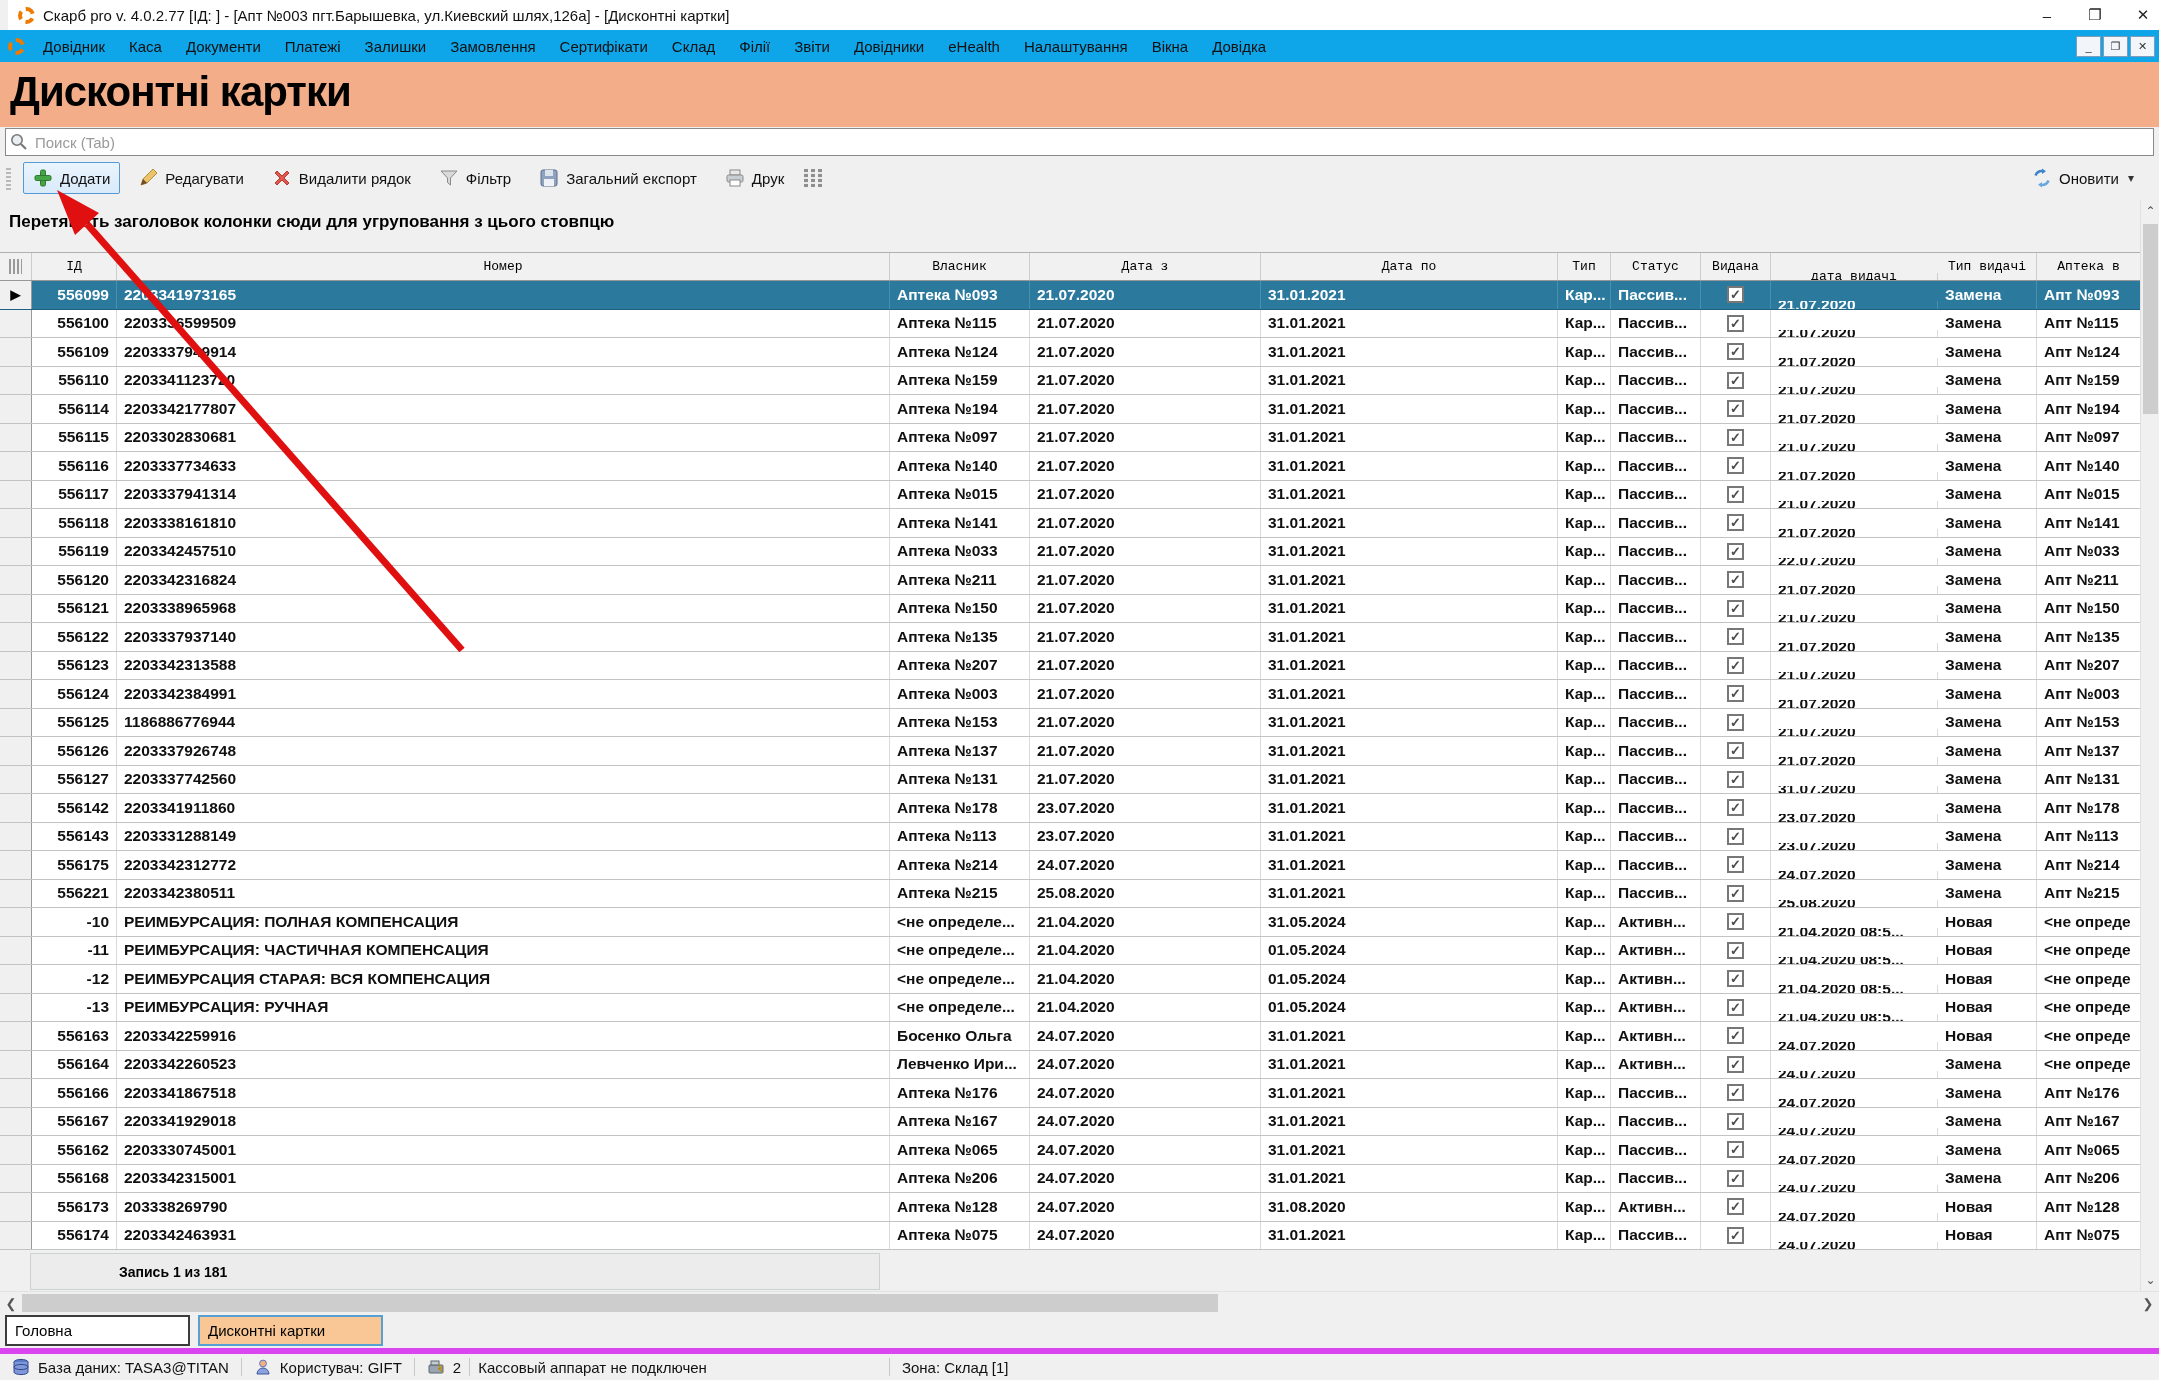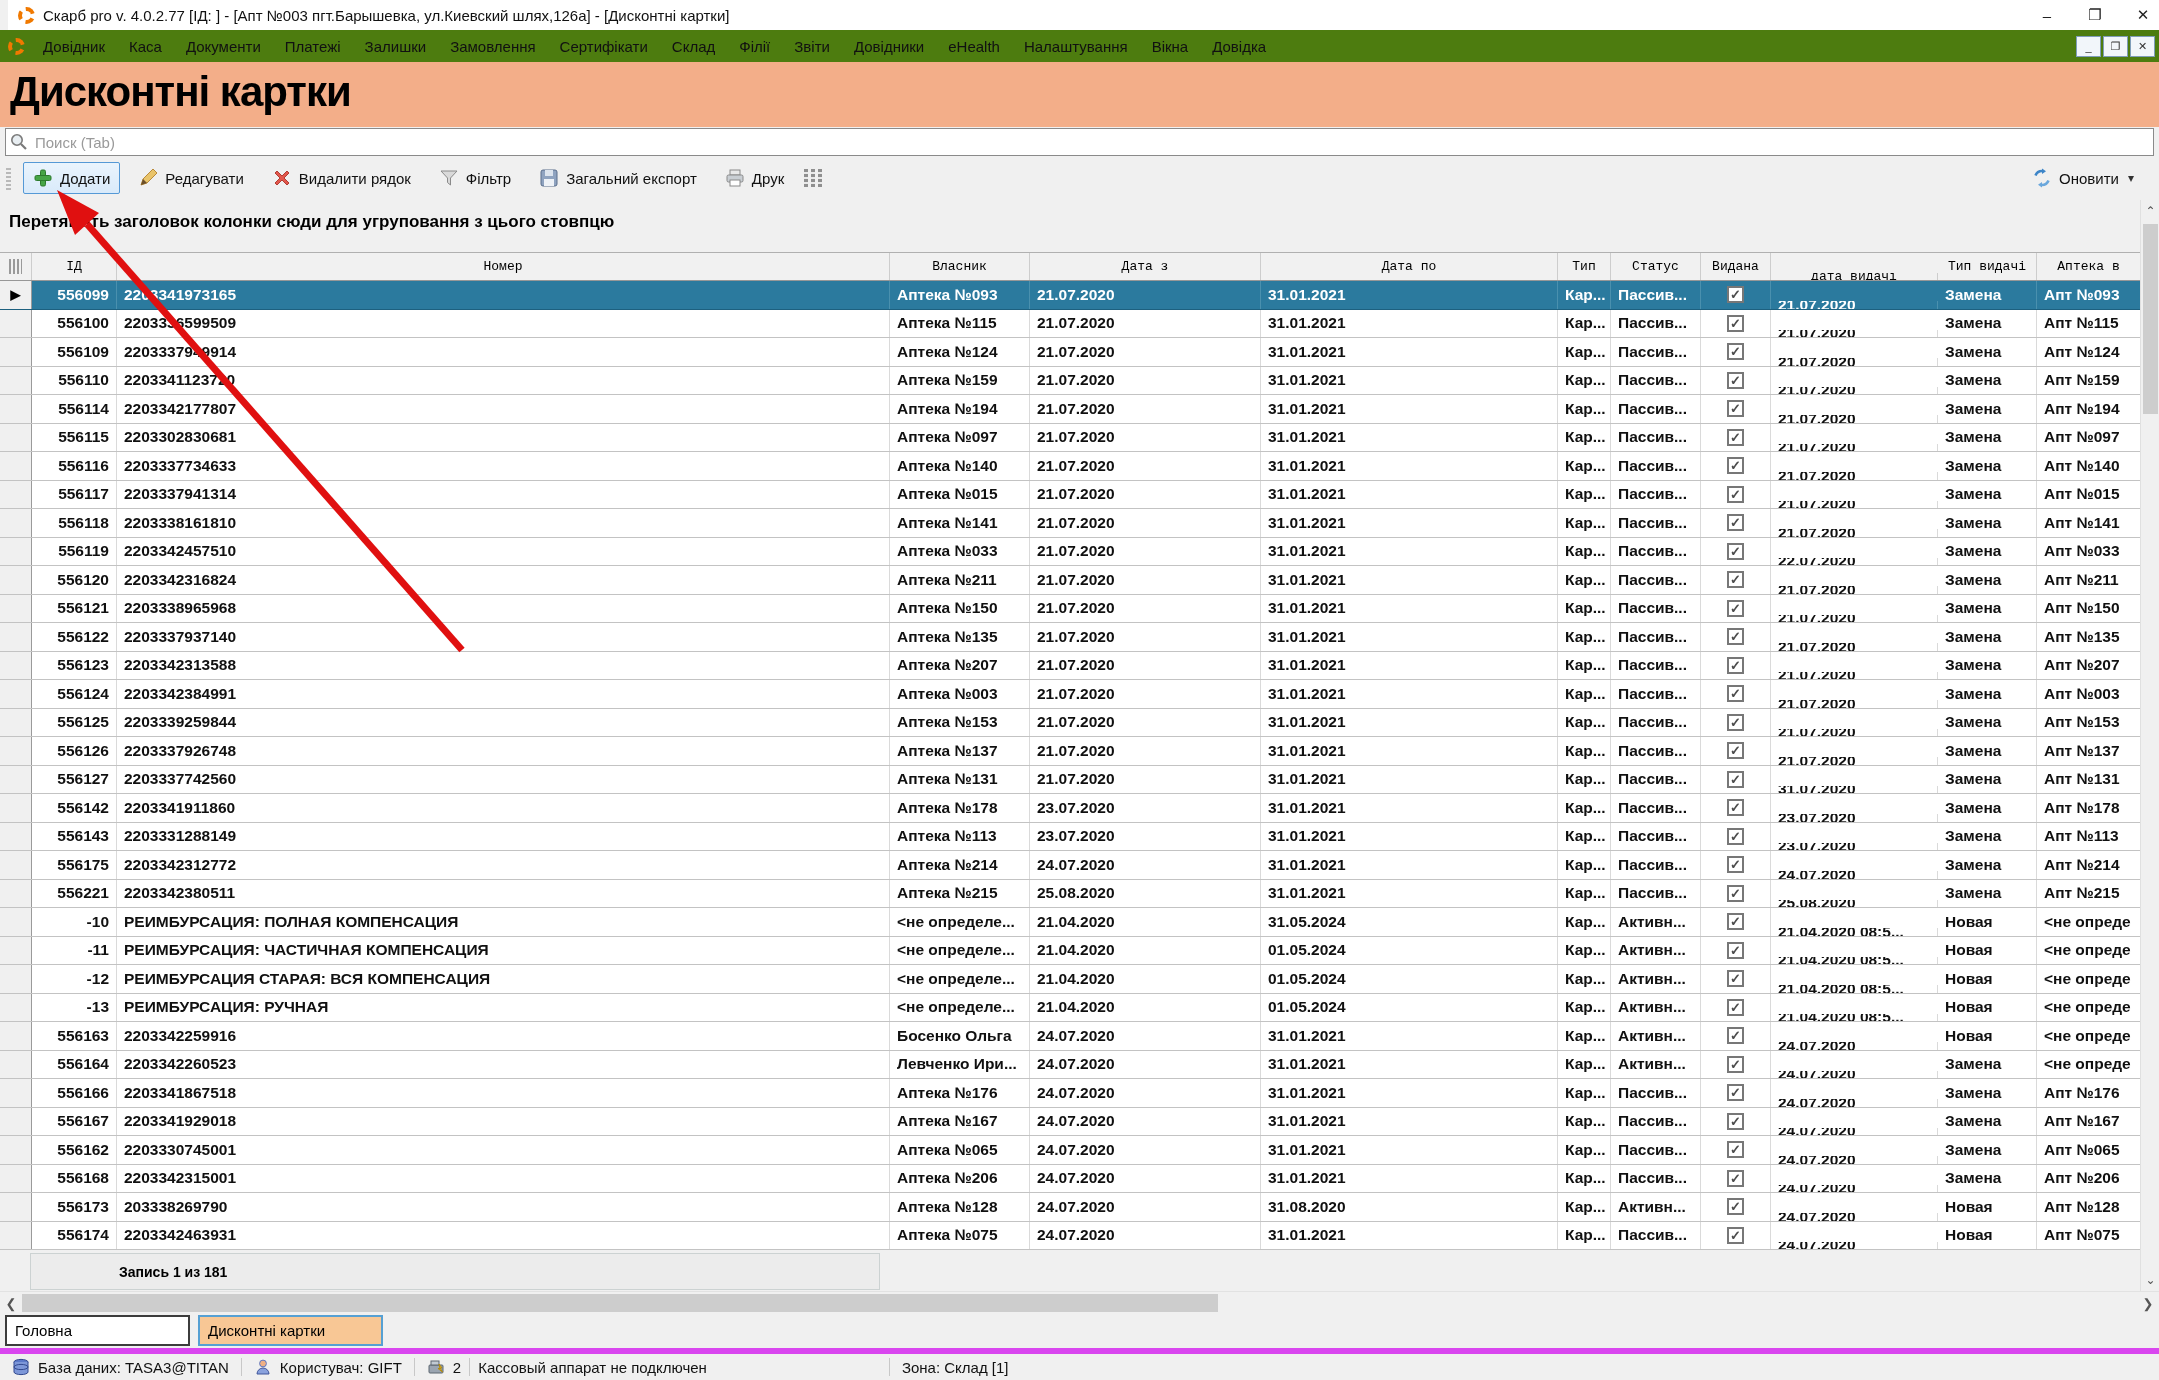--- a/index.html
+++ b/index.html
@@ -7,21 +7,21 @@
     font-family:"Liberation Sans",sans-serif;overflow:hidden;color:#111;}
 
   
   .titlebar{position:absolute;top:0;left:8px;width:2159px;height:30px;background:#ffffff;
     display:flex;align-items:center;padding-left:10px;box-sizing:border-box;font-size:15px;}
   .app-logo{width:17px;height:17px;border:4px dashed #f07900;border-radius:50%;box-sizing:border-box;margin-right:8px;flex:0 0 auto;}
   .win-controls{position:absolute;right:0;top:0;height:30px;display:flex;}
   .win-btn{width:48px;height:30px;display:flex;align-items:center;justify-content:center;font-size:15px;color:#222;}
 
   
-  .menubar{position:absolute;top:30px;left:0;width:2159px;height:32px;background:#4d7c0f;
+  .menubar{position:absolute;top:30px;left:0;width:2159px;height:32px;background:#0ea5e9;
     display:flex;align-items:center;font-size:15px;box-sizing:border-box;padding-left:8px;}
   .menubar .app-logo{margin-right:6px;}
   .menu-item{padding:4px 12px;cursor:default;white-space:nowrap;}
   .mdi-controls{position:absolute;right:4px;top:36px;display:flex;gap:2px;}
   .mdi-btn{width:25px;height:21px;border:1px solid #7f9db9;background:#f2f6fa;display:flex;
     align-items:center;justify-content:center;font-size:11px;color:#333;box-sizing:border-box;}
 
   
   .page-band{position:absolute;top:62px;left:0;width:2159px;height:65px;background:#f3ae89;}
   .page-title{position:absolute;left:10px;top:6px;font-size:42px;font-weight:bold;color:#000;letter-spacing:-1px;}
@@ -484,21 +484,21 @@
         <div class="cell c8 k-issued">
           <span class="checkbox">✓</span>
         </div>
         <div class="cell c9 k-issue-date">21.07.2020</div>
         <div class="cell c10 k-issue-type">Замена</div>
         <div class="cell c11 k-pharmacy">Апт №003</div>
       </div>
       <div class="trow">
         <div class="cell marker c0"></div>
         <div class="cell c1 k-id">556125</div>
-        <div class="cell c2 k-number">2203339259844</div>
+        <div class="cell c2 k-number">1186886776944</div>
         <div class="cell c3 k-owner">Аптека №153</div>
         <div class="cell c4 k-date-from">21.07.2020</div>
         <div class="cell c5 k-date-to">31.01.2021</div>
         <div class="cell c6 k-type">Кар...</div>
         <div class="cell c7 k-status">Пассив...</div>
         <div class="cell c8 k-issued">
           <span class="checkbox">✓</span>
         </div>
         <div class="cell c9 k-issue-date">21.07.2020</div>
         <div class="cell c10 k-issue-type">Замена</div>

